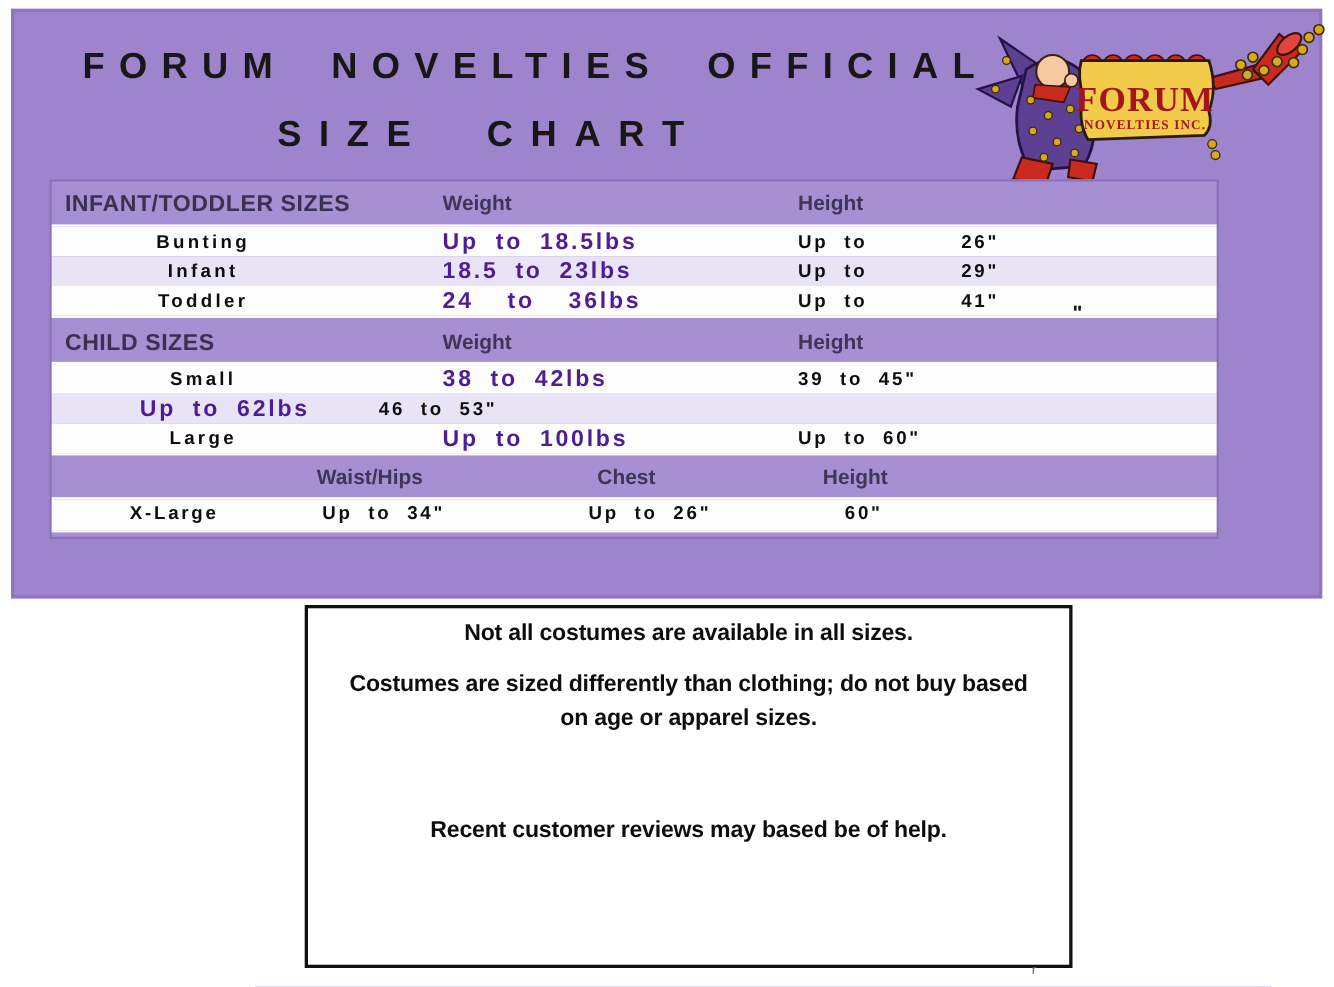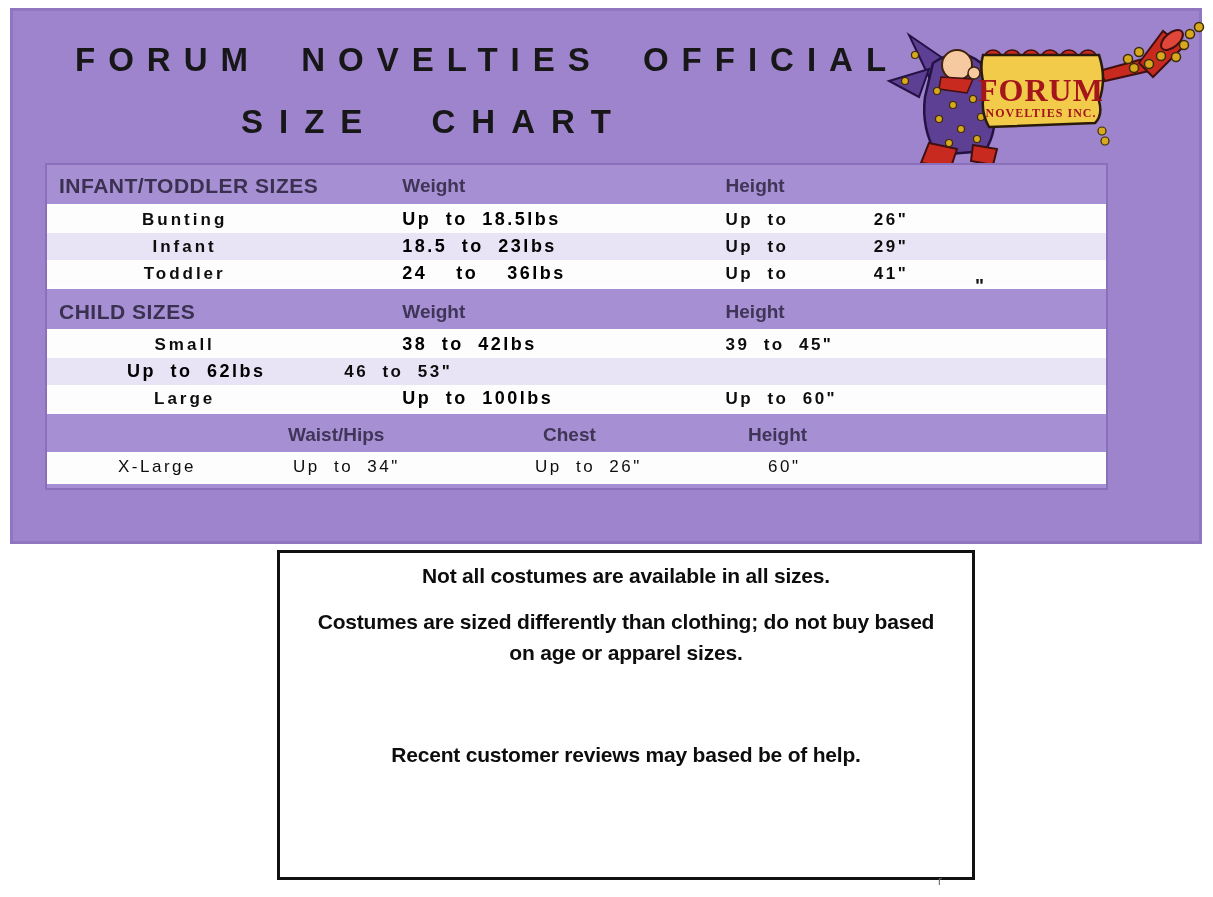--- a/index.html
+++ b/index.html
@@ -11,21 +11,21 @@
   .card{
     position:absolute;left:10px;top:8px;width:1192px;height:536px;
     background:#9d84cc;border:3px solid #8f76c0;box-sizing:border-box;
   }
   .title-line1{
     position:absolute;left:62px;top:30px;width:740px;
     font-size:33px;font-weight:bold;color:#171717;
     letter-spacing:13px;word-spacing:18px;white-space:nowrap;
   }
   .title-line2{
-    position:absolute;left:51px;top:92px;width:740px;text-align:center;
+    position:absolute;left:62px;top:92px;width:740px;text-align:center;
     font-size:33px;font-weight:bold;color:#171717;
     letter-spacing:16px;word-spacing:28px;white-space:nowrap;
   }
   
   .logo{position:absolute;left:868px;top:8px;width:328px;height:152px;}
   
   .size-table{
     position:absolute;left:32px;top:152px;width:1063px;
     background:#a78fd4;border:2px solid #8a70bb;box-sizing:border-box;
     padding-top:3px;padding-bottom:4px;
@@ -48,36 +48,36 @@
   .row{
     display:grid;grid-template-columns:26% 36% 38%;align-items:center;
     height:27px;background:#fdfdfd;
   }
   .rows .row:nth-child(even){background:#e9e4f5;}
   .cell-size{
     text-align:center;font-size:17px;font-weight:bold;color:#0d0d0d;
     letter-spacing:3px;white-space:pre;
   }
   .cell-weight{
-    padding-left:80px;font-size:18px;font-weight:bold;color:#000000;
+    padding-left:80px;font-size:21px;font-weight:bold;color:#4c1d95;
     letter-spacing:2.5px;word-spacing:7px;white-space:pre;
   }
   .cell-height{
     padding-left:22px;font-size:17px;font-weight:bold;color:#0d0d0d;
     letter-spacing:2.5px;word-spacing:7px;white-space:pre;
   }
   
   .band.s3{display:block;position:relative;height:32px;margin-top:6px;}
   .band.s3 .col-hdr{position:absolute;top:4px;padding:0;}
   .hdr-waist{left:241px;}
   .hdr-chest{left:496px;text-align:center;}
   .hdr-height3{left:701px;}
   .rows.s3 .rowx{position:relative;height:28px;background:#fdfdfd;}
   .rowx span{
-    position:absolute;top:3px;font-size:17px;font-weight:normal;color:#0d0d0d;
+    position:absolute;top:3px;font-size:17px;font-weight:bold;color:#0d0d0d;
     letter-spacing:2.5px;word-spacing:7px;white-space:pre;
   }
   .x-size{left:71px;}
   .x-waist{left:246px;}
   .x-chest{left:488px;}
   .x-height{left:721px;}
   
   .stray-quote{
     position:absolute;left:962px;top:264px;font-size:19px;font-weight:bold;color:#111;
   }

